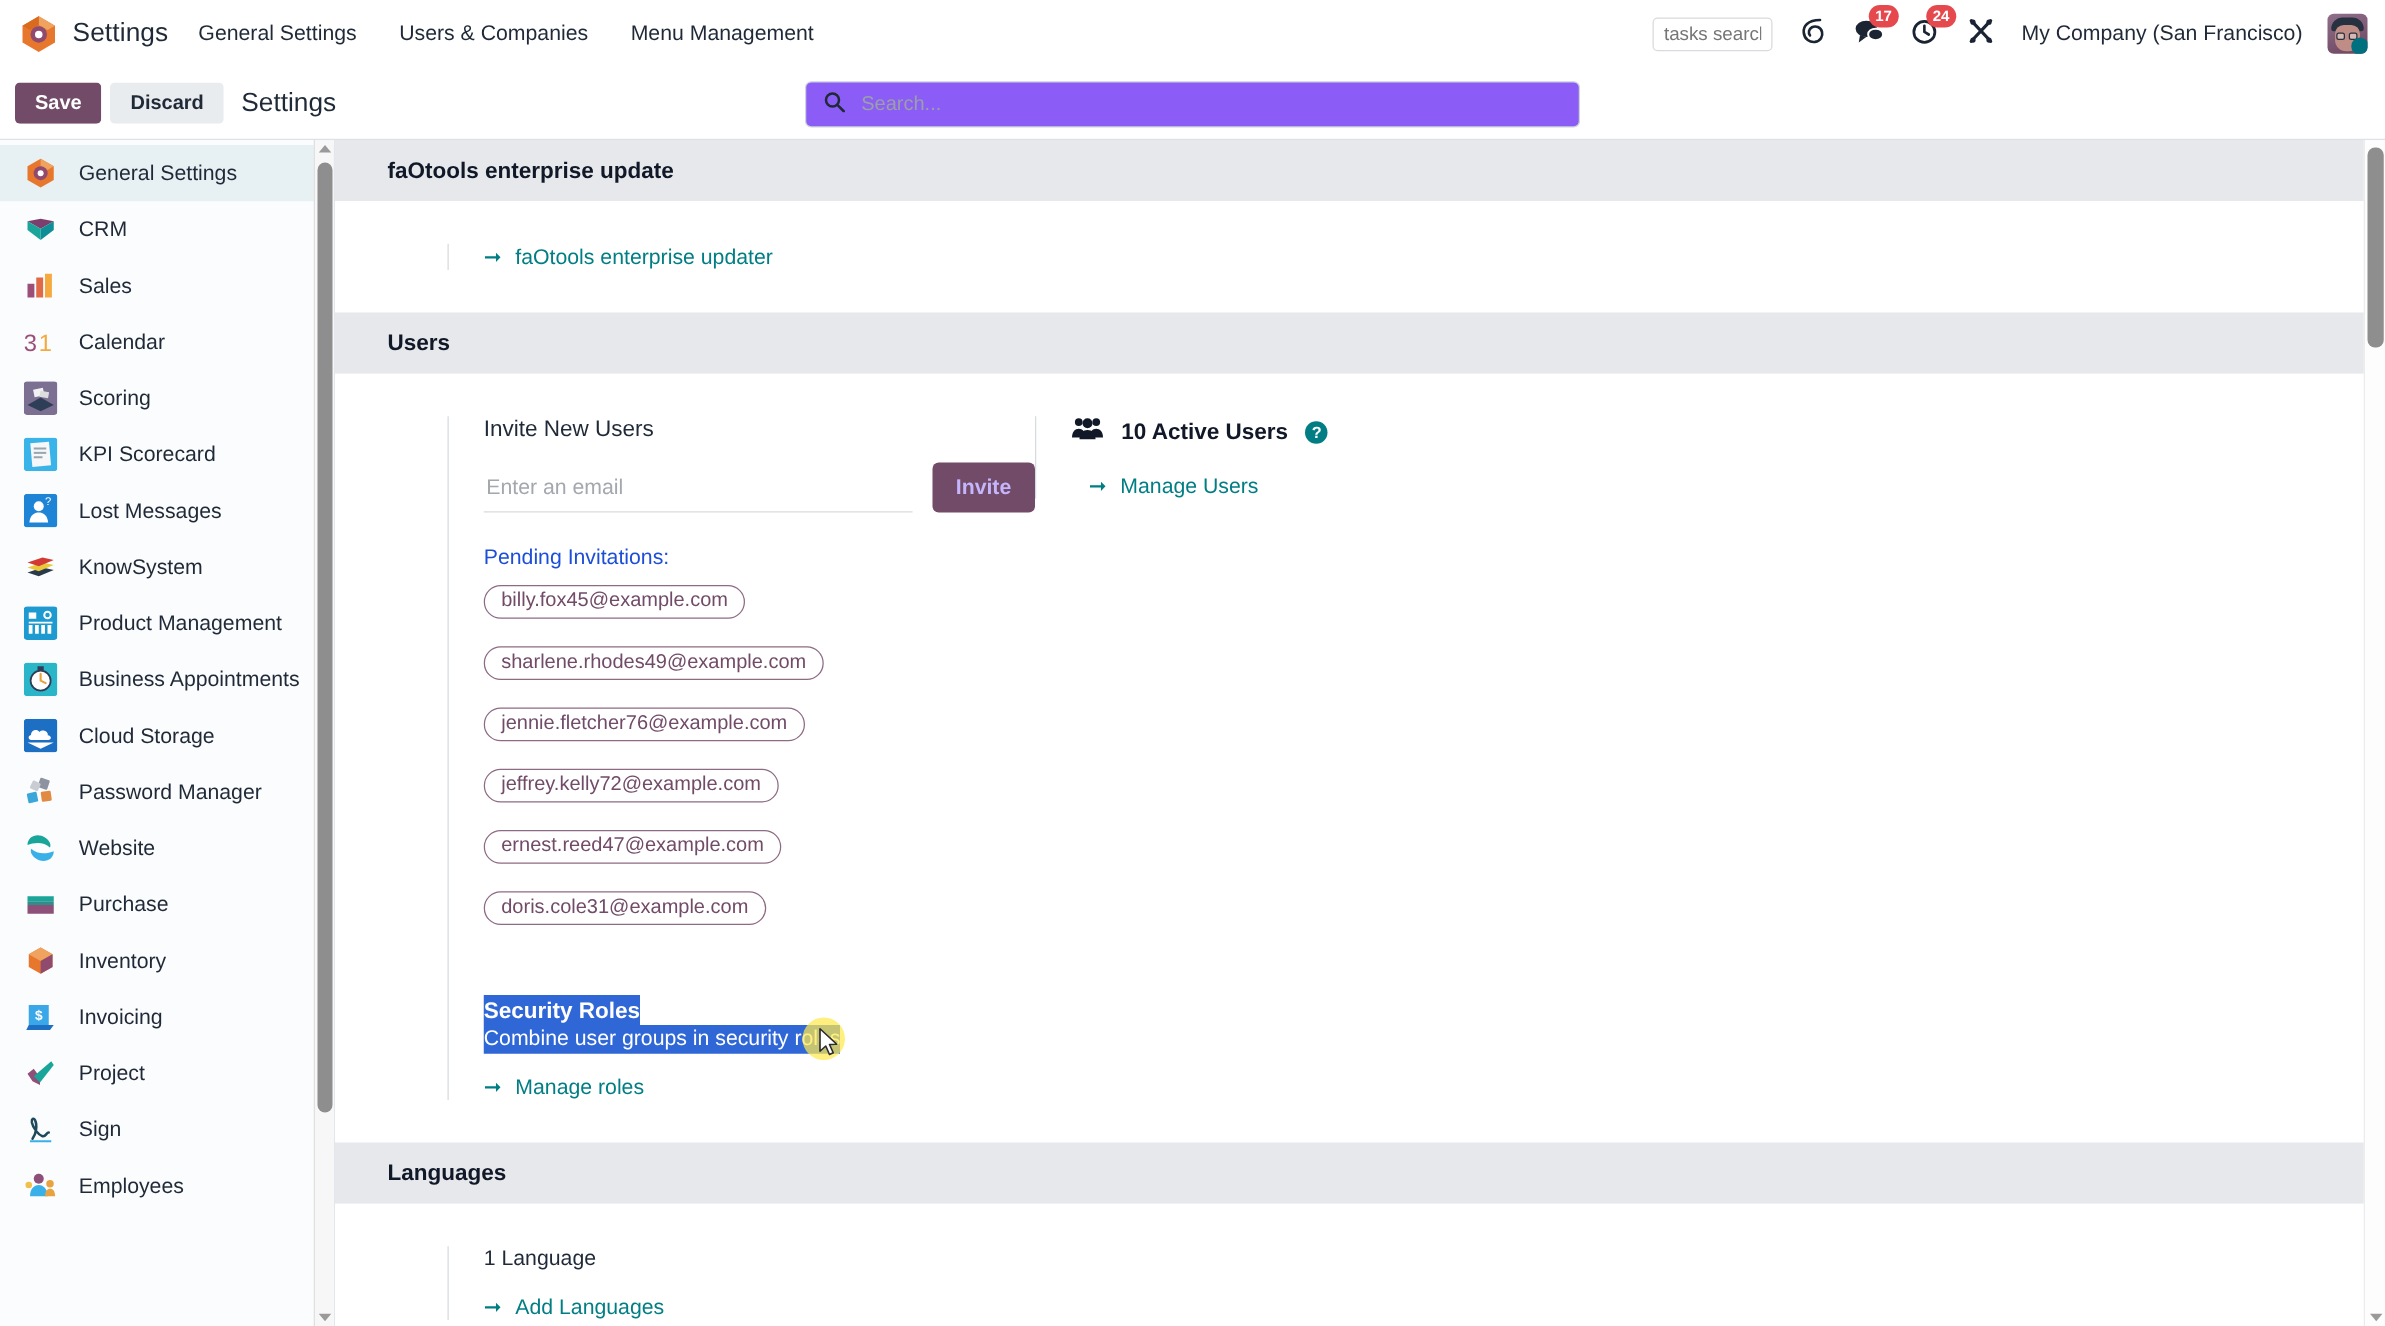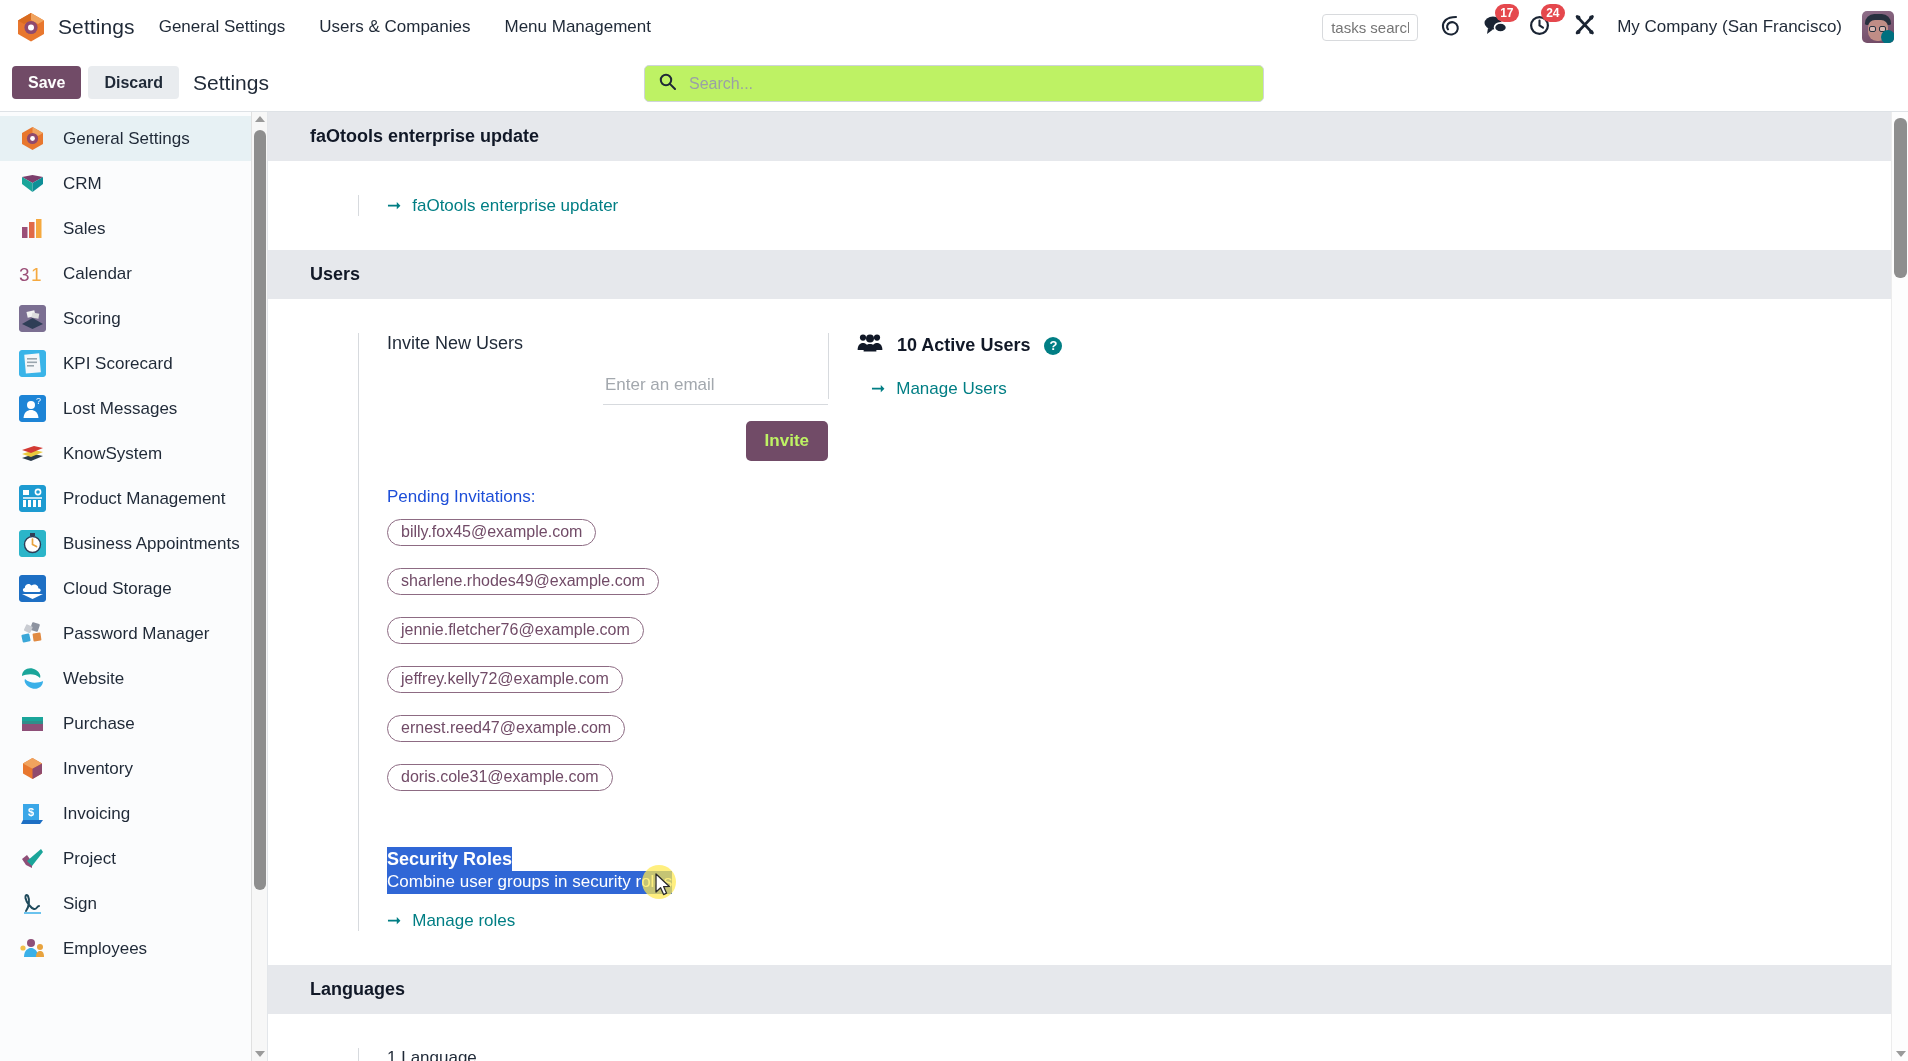--- a/index.html
+++ b/index.html
@@ -78,21 +78,21 @@
     padding: 7px 15px; cursor: pointer; font-family: "Liberation Sans", sans-serif;
     line-height: 1.1;
   }
   .btn-save { background: #714b67; color: #ffffff; font-weight: bold; margin-right: 7px; }
   .btn-discard { background: #e9ecef; color: #1f2937; font-weight: bold; }
   .cp-title { font-size: 21px; color: #1f2937; margin-left: 14px; white-space: nowrap;}
   .cp-search {
     position: absolute; left: 644px; top: 11px;
     width: 620px; height: 37px;
     border: 1px solid #ced4da; border-radius: 5px;
-    background: #bef264;
+    background: #8b5cf6;
     display: flex; align-items: center; gap: 11px;
     padding: 0 14px;
   }
   .cp-search input {
     border: none; outline: none; flex: 1;
     font-size: 16px; color: #1f2937;
     font-family: "Liberation Sans", sans-serif;
     background: transparent;
   }
   .cp-search input::placeholder { color: #9aa0a6; }
@@ -153,30 +153,30 @@
   .setting-block {
     border-left: 1px solid #d7dade;
     padding-left: 28px;
     margin-left: 90px;
   }
   .two-col { display: flex; }
   .col-left { width: 560px; flex: 0 0 560px; }
   .col-right { flex: 1; }
 
   .block-title { font-size: 18px; color: #1f2937; margin-bottom: 16px; }
-  .invite-row { display: flex; align-items: flex-end; gap: 16px; max-width: 505px; flex-direction: column;}
+  .invite-row { display: flex; align-items: flex-end; gap: 16px; max-width: 505px;}
   .invite-input {
     flex: 1; border: none; border-bottom: 1px solid #d7dade;
     outline: none; font-size: 17px; padding: 5px 2px 9px 2px;
     color: #1f2937; background: transparent;
     font-family: "Liberation Sans", sans-serif;
   }
   .invite-input::placeholder { color: #a3a8ae; }
   .btn-invite {
-    background: #714b67; color: #bef264; font-weight: bold;
+    background: #714b67; color: #c4b5fd; font-weight: bold;
     font-size: 17px; border: none; border-radius: 5px;
     padding: 10px 19px; cursor: pointer;
     font-family: "Liberation Sans", sans-serif;
   }
   .pending-label { font-size: 17px; color: #1d4ed8; margin: 26px 0 12px 0; }
   .chips { display: flex; flex-wrap: wrap; gap: 22px 10px; max-width: 520px;}
   .chip {
     border: 1px solid #8d6b83; border-radius: 14px;
     color: #714b67; font-size: 16px;
     padding: 3px 13px 4px 13px;

